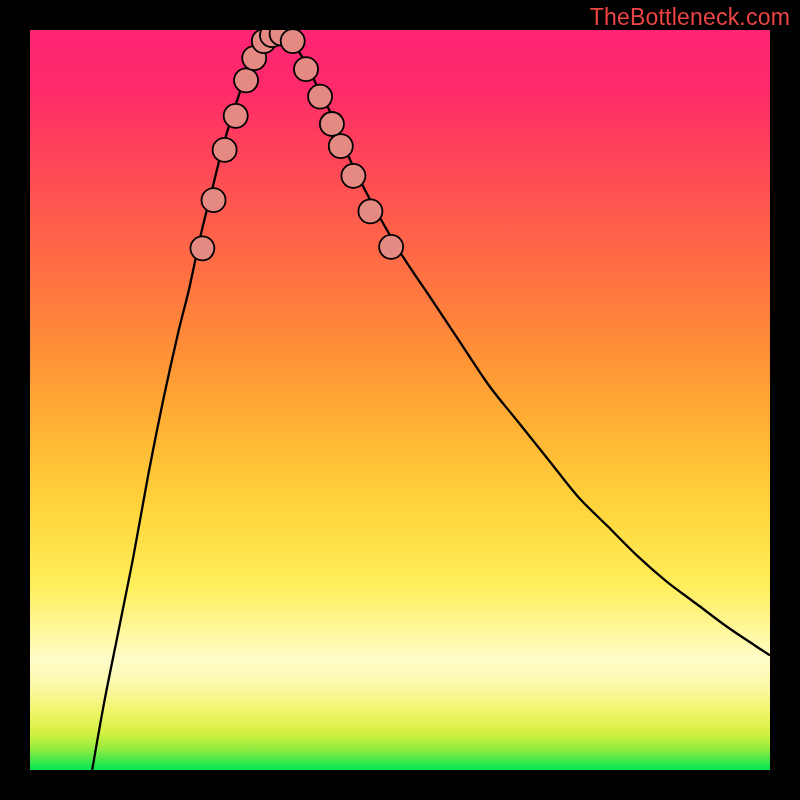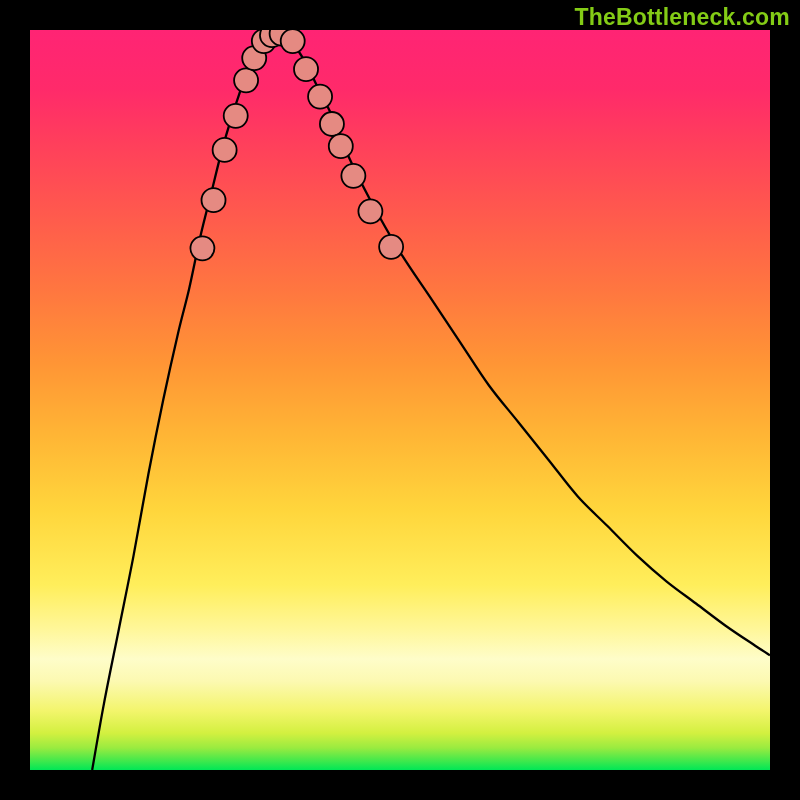--- a/index.html
+++ b/index.html
@@ -43,23 +43,23 @@
       #ff5a4d 75%,
       #ff3e5c 85%,
       #ff2a6a 92%,
       #ff2474 100%
     );
   }
   .watermark {
     position: absolute;
     top: 4px;
     right: 10px;
-    color: #84cc16;
+    color: #ef4444;
     font-size: 23px;
-    font-weight: 700;
+    font-weight: 400;
     letter-spacing: 0.2px;
     z-index: 10;
   }
   svg.curves {
     position: absolute;
     left: 0;
     top: 0;
     width: 740px;
     height: 740px;
     z-index: 5;

